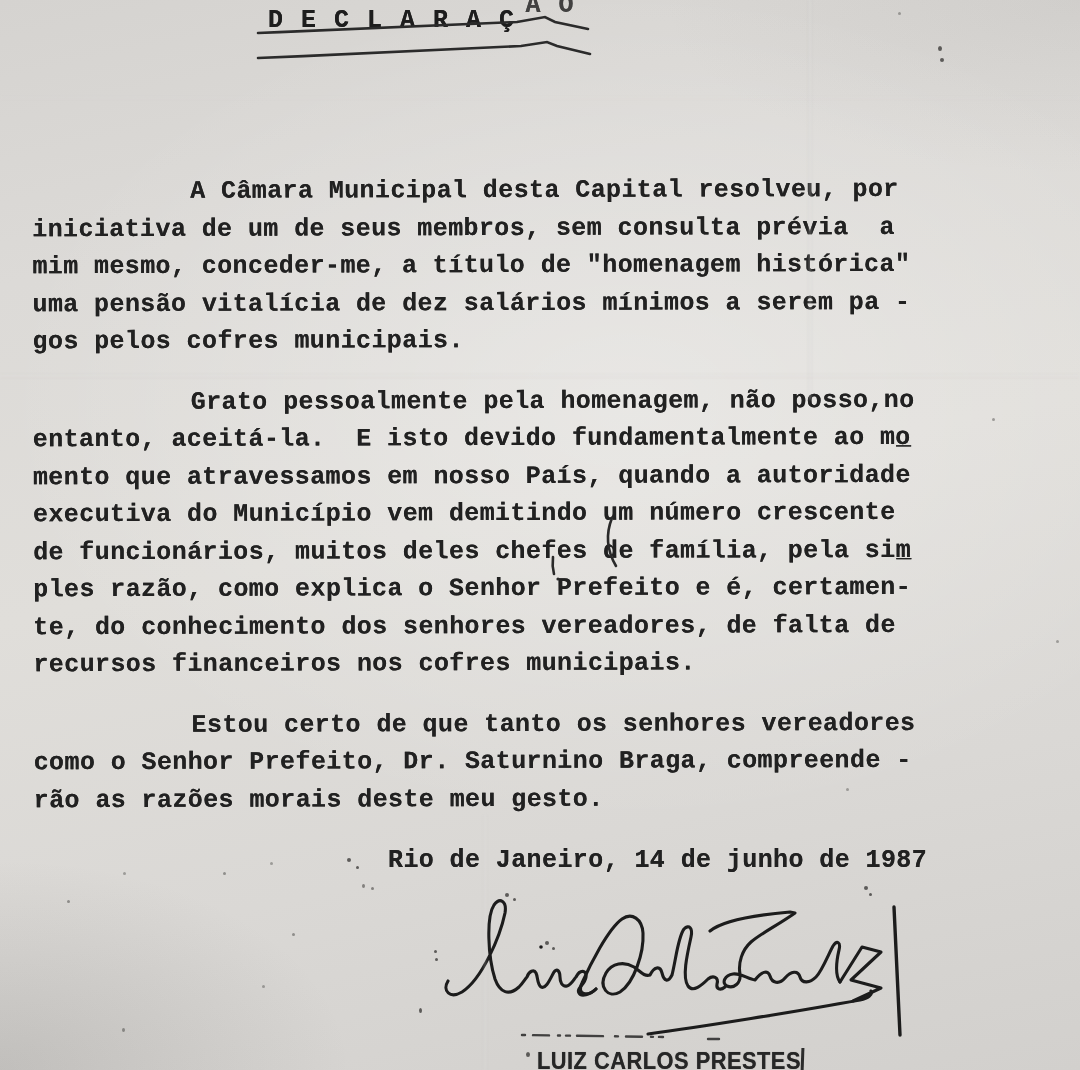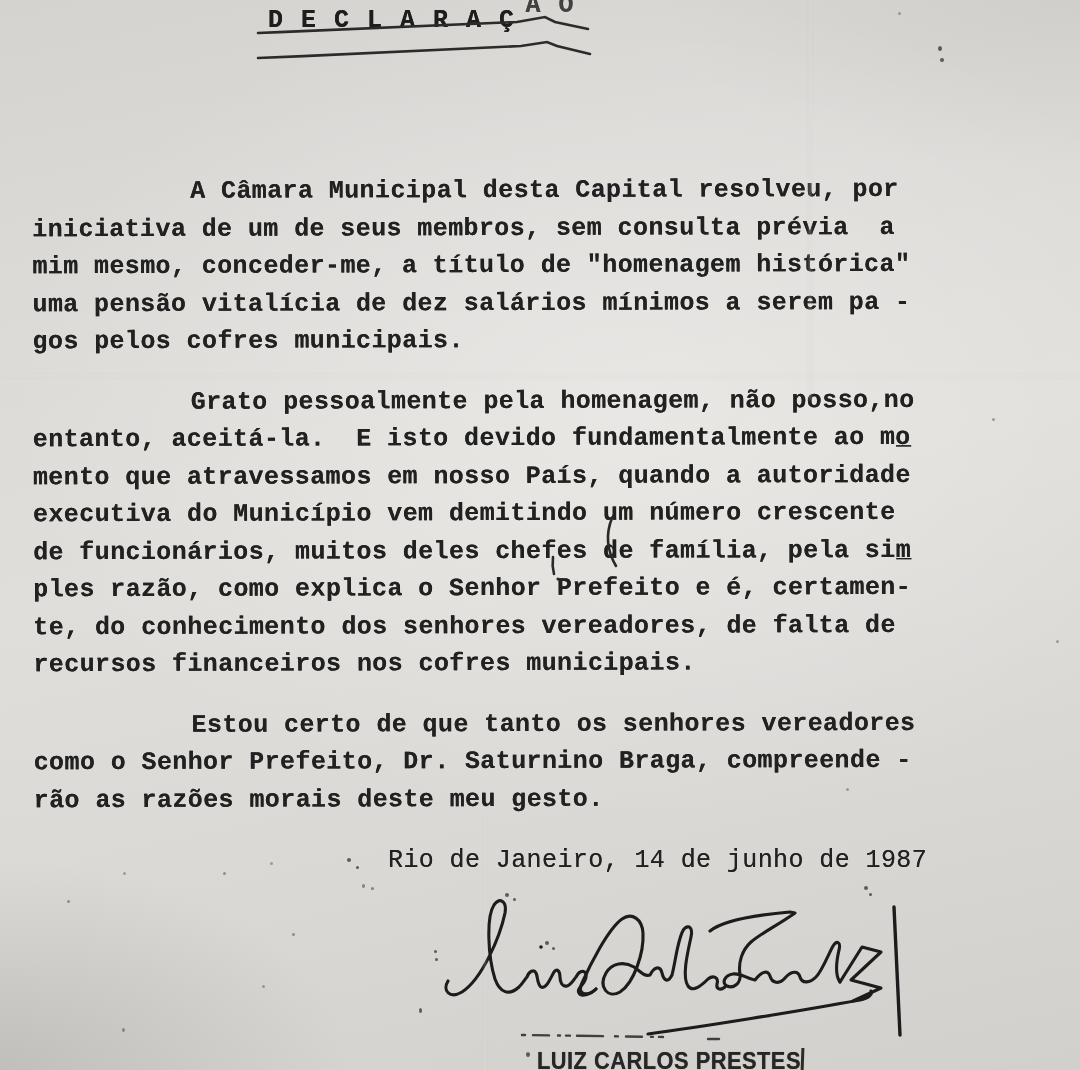--- a/index.html
+++ b/index.html
@@ -29,21 +29,21 @@
     position:absolute;left:33px;top:172px;width:940px;
     font-size:25px;font-weight:bold;letter-spacing:.4px;
     transform:rotate(-0.15deg);
     text-shadow:0 0 .6px rgba(30,30,30,.8);
   }
   .para{margin:0 0 23px 0;}
   .line{white-space:pre;line-height:37.5px;height:37.5px;}
   .line.indent{padding-left:158px;}
   .dateline{
     position:absolute;left:388px;top:846px;
-    font-size:25px;font-weight:normal;letter-spacing:.4px;white-space:pre;
+    font-size:25px;font-weight:bold;letter-spacing:.4px;white-space:pre;
     text-shadow:0 0 .6px rgba(30,30,30,.8);
   }
   
   .signature-svg{position:absolute;left:410px;top:885px;}
   .printed-name{
     position:absolute;left:537px;top:1048px;
     font-family:"Liberation Sans","DejaVu Sans",sans-serif;
     font-weight:bold;font-size:23px;letter-spacing:.5px;color:#262626;
     transform:scaleX(.95);transform-origin:left top;
     text-shadow:0 0 .7px rgba(30,30,30,.7);

